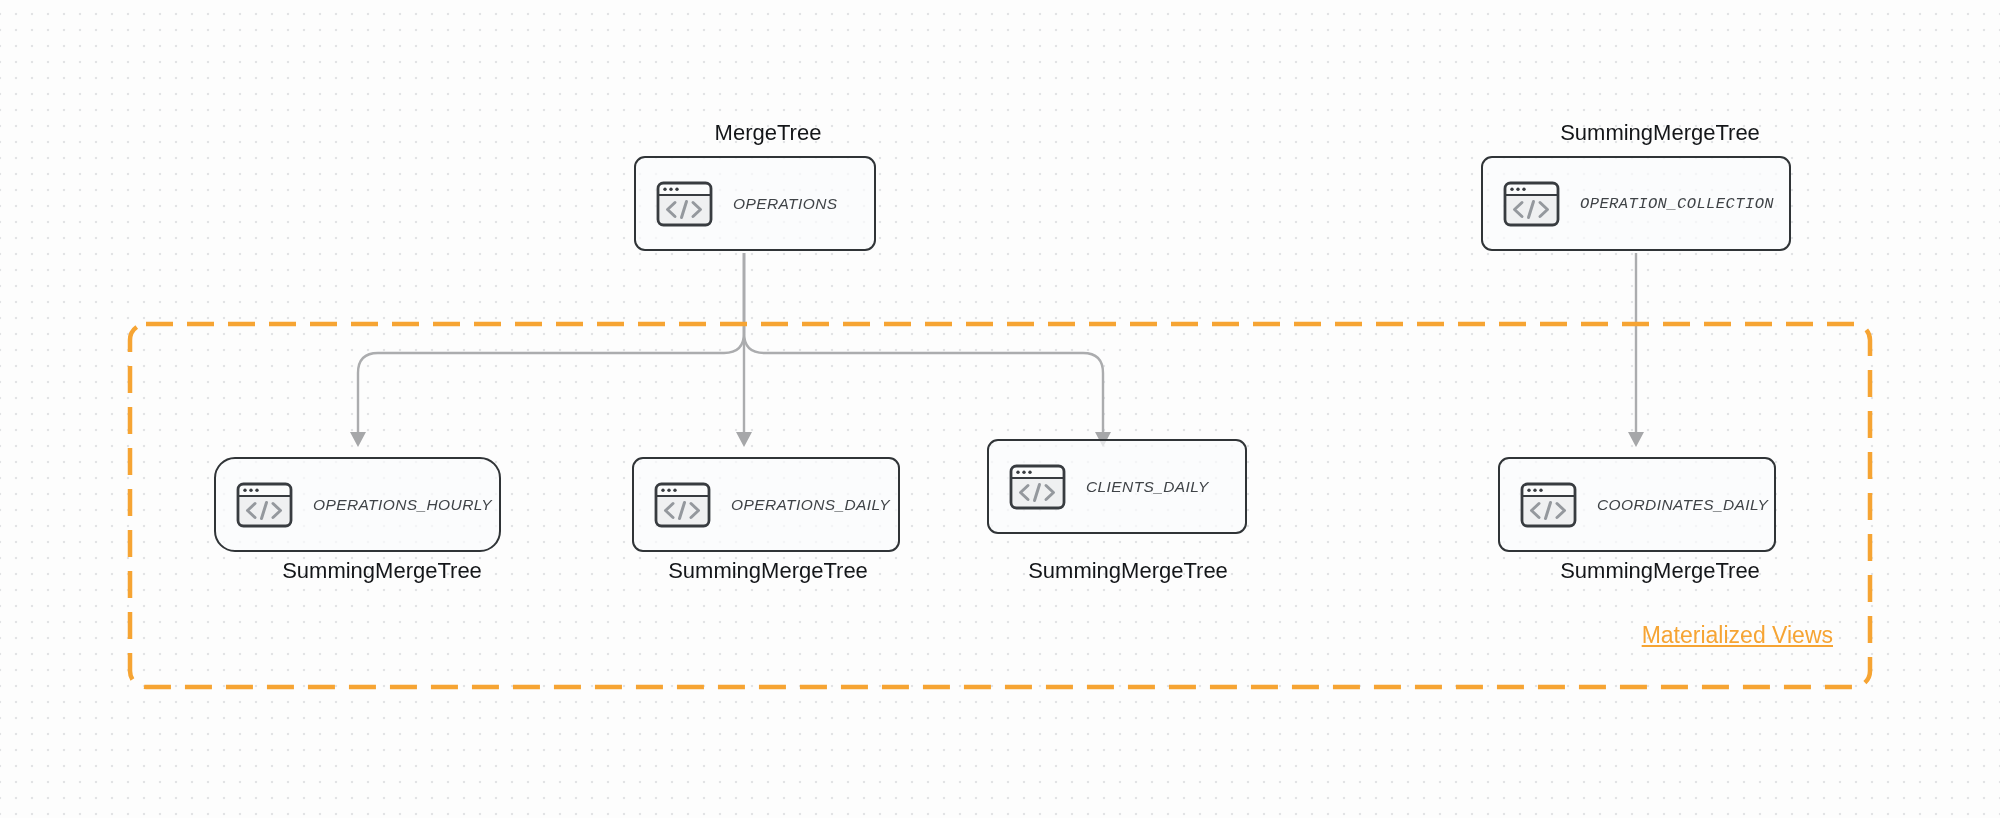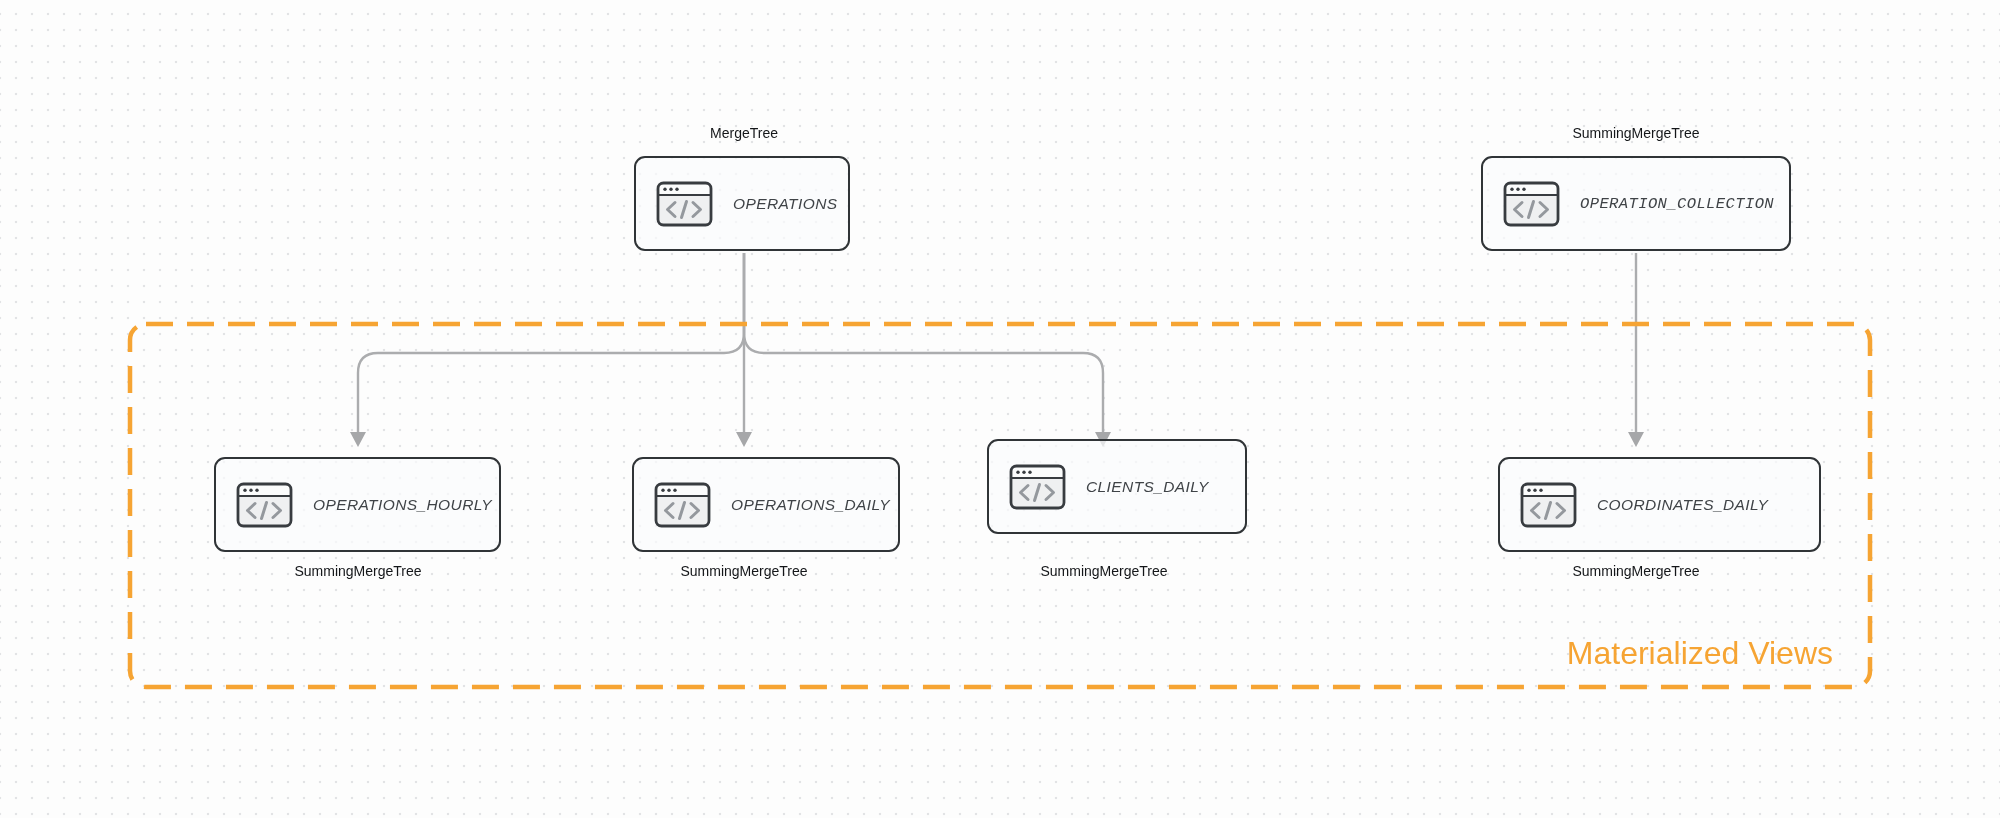--- a/index.html
+++ b/index.html
@@ -33,32 +33,34 @@
     font-style:italic;
     font-weight:500;
     font-size:15.5px;
     letter-spacing:0.4px;
     color:#3F4347;
     white-space:nowrap;
   }
   .engine-label{
     position:absolute;
     transform:translateX(-50%);
-    font-size:14px;
+    font-size:22px;
     line-height:20px;
     color:#141619;
     white-space:nowrap;
+    margin-left:24px;
   }
   .group-caption{
     position:absolute;
-    right:167px;top:635px;
-    font-size:32px;
+    right:167px;top:622px;
+    font-size:23px;
     font-weight:500;
     color:#F6A433;
     white-space:nowrap;
+    text-decoration:underline;
   }
   .icon{display:inline-flex;flex:0 0 auto;}
 </style>
 </head>
 <body>
 
 <div class="canvas">
 
   <svg class="overlay" viewBox="0 0 2000 818">
     <g stroke="#ABACAE" stroke-width="2.4" fill="none">
@@ -76,21 +78,21 @@
     <rect x="130" y="324" width="1740" height="363" rx="16" fill="none" stroke="#F6A433" stroke-width="4.5" stroke-dasharray="27 14"></rect>
   </svg>
 
   <div class="engine-label" style="left:744px;top:123px;">MergeTree</div>
   <div class="engine-label" style="left:1636px;top:123px;">SummingMergeTree</div>
   <div class="engine-label" style="left:358px;top:561px;">SummingMergeTree</div>
   <div class="engine-label" style="left:744px;top:561px;">SummingMergeTree</div>
   <div class="engine-label" style="left:1104px;top:561px;">SummingMergeTree</div>
   <div class="engine-label" style="left:1636px;top:561px;">SummingMergeTree</div>
 
-  <div class="node" style="left:634px;top:156px;width:216px;height:95px;">
+  <div class="node" style="left:634px;top:156px;width:242px;height:95px;">
     <span class="icon">
       <svg width="57" height="46" viewBox="0 0 57 46">
         <rect x="2" y="2" width="53" height="42" rx="5.5" fill="#FBFCFC"></rect>
         <rect x="3.5" y="15" width="50" height="27.5" fill="#EFF0F1"></rect>
         <line x1="2.5" y1="14" x2="54.5" y2="14" stroke="#383C40" stroke-width="2.2"></line>
         <rect x="2" y="2" width="53" height="42" rx="5.5" fill="none" stroke="#383C40" stroke-width="2.8"></rect>
         <circle cx="9" cy="8.2" r="1.7" fill="#383C40"></circle>
           <circle cx="15" cy="8.2" r="1.7" fill="#383C40"></circle>
           <circle cx="21" cy="8.2" r="1.7" fill="#383C40"></circle>
         <g stroke="#94989D" stroke-width="3" fill="none" stroke-linecap="round" stroke-linejoin="round">
@@ -116,21 +118,21 @@
         <g stroke="#94989D" stroke-width="3" fill="none" stroke-linecap="round" stroke-linejoin="round">
           <polyline points="19,21.5 11.5,28.5 19,35.5"></polyline>
           <line x1="30.5" y1="20.5" x2="25.5" y2="36.5"></line>
           <polyline points="37,21.5 44.5,28.5 37,35.5"></polyline>
         </g>
       </svg>
     </span>
     <span class="node-label">OPERATION_COLLECTION</span>
   </div>
 
-  <div class="node" style="left:214px;top:457px;width:287px;height:95px;">
+  <div class="node" style="left:214px;top:457px;width:287px;height:95px;border-radius:21px;">
     <span class="icon">
       <svg width="57" height="46" viewBox="0 0 57 46">
         <rect x="2" y="2" width="53" height="42" rx="5.5" fill="#FBFCFC"></rect>
         <rect x="3.5" y="15" width="50" height="27.5" fill="#EFF0F1"></rect>
         <line x1="2.5" y1="14" x2="54.5" y2="14" stroke="#383C40" stroke-width="2.2"></line>
         <rect x="2" y="2" width="53" height="42" rx="5.5" fill="none" stroke="#383C40" stroke-width="2.8"></rect>
         <circle cx="9" cy="8.2" r="1.7" fill="#383C40"></circle>
           <circle cx="15" cy="8.2" r="1.7" fill="#383C40"></circle>
           <circle cx="21" cy="8.2" r="1.7" fill="#383C40"></circle>
         <g stroke="#94989D" stroke-width="3" fill="none" stroke-linecap="round" stroke-linejoin="round">
@@ -176,21 +178,21 @@
         <g stroke="#94989D" stroke-width="3" fill="none" stroke-linecap="round" stroke-linejoin="round">
           <polyline points="19,21.5 11.5,28.5 19,35.5"></polyline>
           <line x1="30.5" y1="20.5" x2="25.5" y2="36.5"></line>
           <polyline points="37,21.5 44.5,28.5 37,35.5"></polyline>
         </g>
       </svg>
     </span>
     <span class="node-label">CLIENTS_DAILY</span>
   </div>
 
-  <div class="node" style="left:1498px;top:457px;width:323px;height:95px;">
+  <div class="node" style="left:1498px;top:457px;width:278px;height:95px;">
     <span class="icon">
       <svg width="57" height="46" viewBox="0 0 57 46">
         <rect x="2" y="2" width="53" height="42" rx="5.5" fill="#FBFCFC"></rect>
         <rect x="3.5" y="15" width="50" height="27.5" fill="#EFF0F1"></rect>
         <line x1="2.5" y1="14" x2="54.5" y2="14" stroke="#383C40" stroke-width="2.2"></line>
         <rect x="2" y="2" width="53" height="42" rx="5.5" fill="none" stroke="#383C40" stroke-width="2.8"></rect>
         <circle cx="9" cy="8.2" r="1.7" fill="#383C40"></circle>
           <circle cx="15" cy="8.2" r="1.7" fill="#383C40"></circle>
           <circle cx="21" cy="8.2" r="1.7" fill="#383C40"></circle>
         <g stroke="#94989D" stroke-width="3" fill="none" stroke-linecap="round" stroke-linejoin="round">

